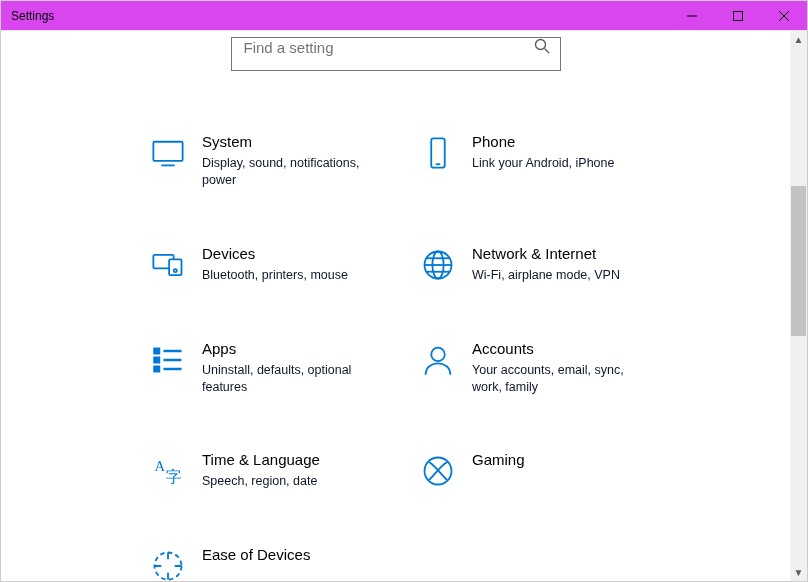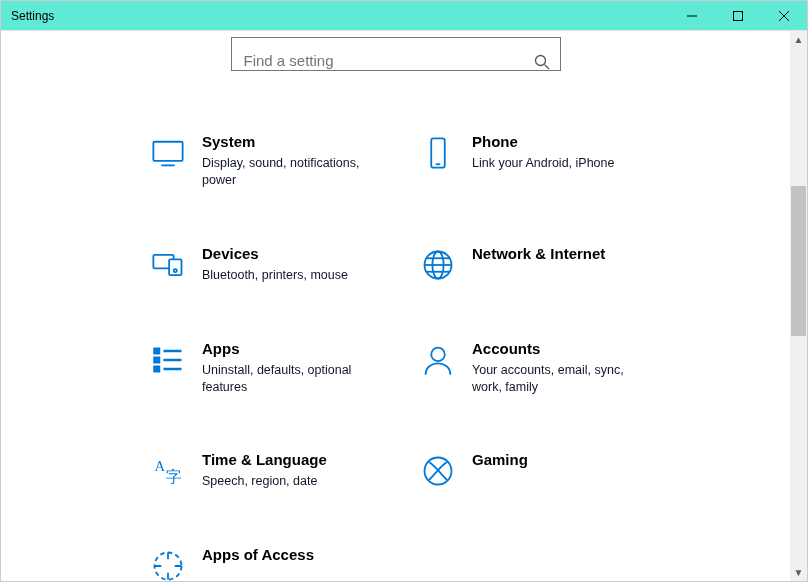--- a/index.html
+++ b/index.html
@@ -1,36 +1,36 @@
 <!DOCTYPE html>
 <html><head>
 <meta charset="utf-8">
 <style>
   * { box-sizing: border-box; }
   html,body { margin:0; padding:0; font-family: "Segoe UI", Arial, sans-serif; background:#fff; color:#000; }
   .window { width:808px; height:582px; position:relative; border:1px solid #ccc; overflow:hidden;}
-  .titlebar { height:30px; display:flex; align-items:center; justify-content:space-between; border-bottom:1px solid #e5e5e5; background:#5eead4;}
+  .titlebar { height:30px; display:flex; align-items:center; justify-content:space-between; border-bottom:1px solid #e5e5e5; background:#d946ef;}
   .titlebar .title { font-size:12px; padding-left:10px; color:#000;}
   .winbtns { display:flex; }
   .winbtn { width:46px; height:30px; display:flex; align-items:center; justify-content:center; }
   .winbtn svg { stroke:#000; }
   .client { position:absolute; top:30px; left:0; right:17px; bottom:0; overflow:hidden;}
   .scrollbar-track { position:absolute; top:30px; right:0; bottom:0; width:17px; background:#f0f0f0;}
   .scrollbar-arrow { width:17px; height:17px; display:flex;align-items:center;justify-content:center; color:#606060; font-size:10px;}
   .scrollbar-thumb { position:absolute; left:1px; width:15px; top:155px; height:150px; background:#c2c2c2;}
   .searchwrap { display:flex; justify-content:center; padding-top:6px;}
-  .searchbox { width:330px; height:34px; border:1.5px solid #777; display:flex; align-items:flex-end; padding:0 10px;}
+  .searchbox { width:330px; height:34px; border:1.5px solid #777; display:flex; align-items:flex-start; padding:0 10px;}
   .searchbox input { flex:1; border:none; outline:none; font-size:15px; color:#666; background:transparent; font-family:inherit;}
   .grid { padding-left:145px; padding-top:60px; display:grid; grid-template-columns: 270px 270px; column-gap:0; row-gap:52px;}
   .tile { display:flex; align-items:flex-start; gap:16px; position:relative; padding:2px 4px;}
   .tile.highlight { outline:3px solid #e81123; outline-offset:6px;}
   .tile .ico { width:36px; height:36px; flex-shrink:0; display:flex; align-items:center; justify-content:center; margin-top:2px;}
   .tile .ico svg { stroke:#0078d7; fill:none; stroke-width:1.6;}
   .tile .txt {}
-  .tile .t1 { font-size:15px; color:#000; line-height:1.2;font-weight:bold;}
+  .tile .t1 { font-size:15px; color:#000; line-height:1.2;}
   .tile .t2 { font-size:12.5px; color:#0f172a; line-height:1.35; max-width:180px; margin-top:4px;}
 </style>
 </head>
 <body>
 
 <div class="window">
 
   <div class="titlebar">
     <div class="title">Settings</div>
     <div class="winbtns">
@@ -112,20 +112,21 @@
             <svg viewBox="0 0 32 32">
               <circle cx="16" cy="16" r="12"></circle>
               <ellipse cx="16" cy="16" rx="5" ry="12"></ellipse>
               <line x1="4" y1="16" x2="28" y2="16"></line>
               <line x1="6" y1="10" x2="26" y2="10"></line>
               <line x1="6" y1="22" x2="26" y2="22"></line>
             </svg>
           </div>
         <div class="txt">
           <div class="t1">Network &amp; Internet</div>
+          <div class="t2">Wi-Fi, airplane mode, VPN</div>
         </div>
       </div>
 
 
       <div class="tile">
         <div class="ico">
             <svg viewBox="0 0 32 32" style="stroke-width:2.2">
               <rect x="4" y="6" width="4" height="4" fill="#0078d7"></rect>
               <line x1="12" y1="8" x2="28" y2="8"></line>
               <rect x="4" y="14" width="4" height="4" fill="#0078d7"></rect>
@@ -181,21 +182,21 @@
       </div>
 
       <div class="tile">
         <div class="ico">
             <svg viewBox="0 0 32 32" style="stroke-dasharray:4 3">
               <circle cx="16" cy="16" r="12"></circle>
               <path d="M16 4 L16 10 M28 16 L22 16 M16 28 L16 22 M4 16 L10 16" style="stroke-dasharray:0"></path>
             </svg>
           </div>
         <div class="txt">
-          <div class="t1">Apps of Access</div>
+          <div class="t1">Ease of Devices</div>
 
         </div>
       </div>
 
     </div>
   </div>
 
   <div class="scrollbar-track">
     <div class="scrollbar-arrow">▲</div>
     <div class="scrollbar-thumb"></div>

